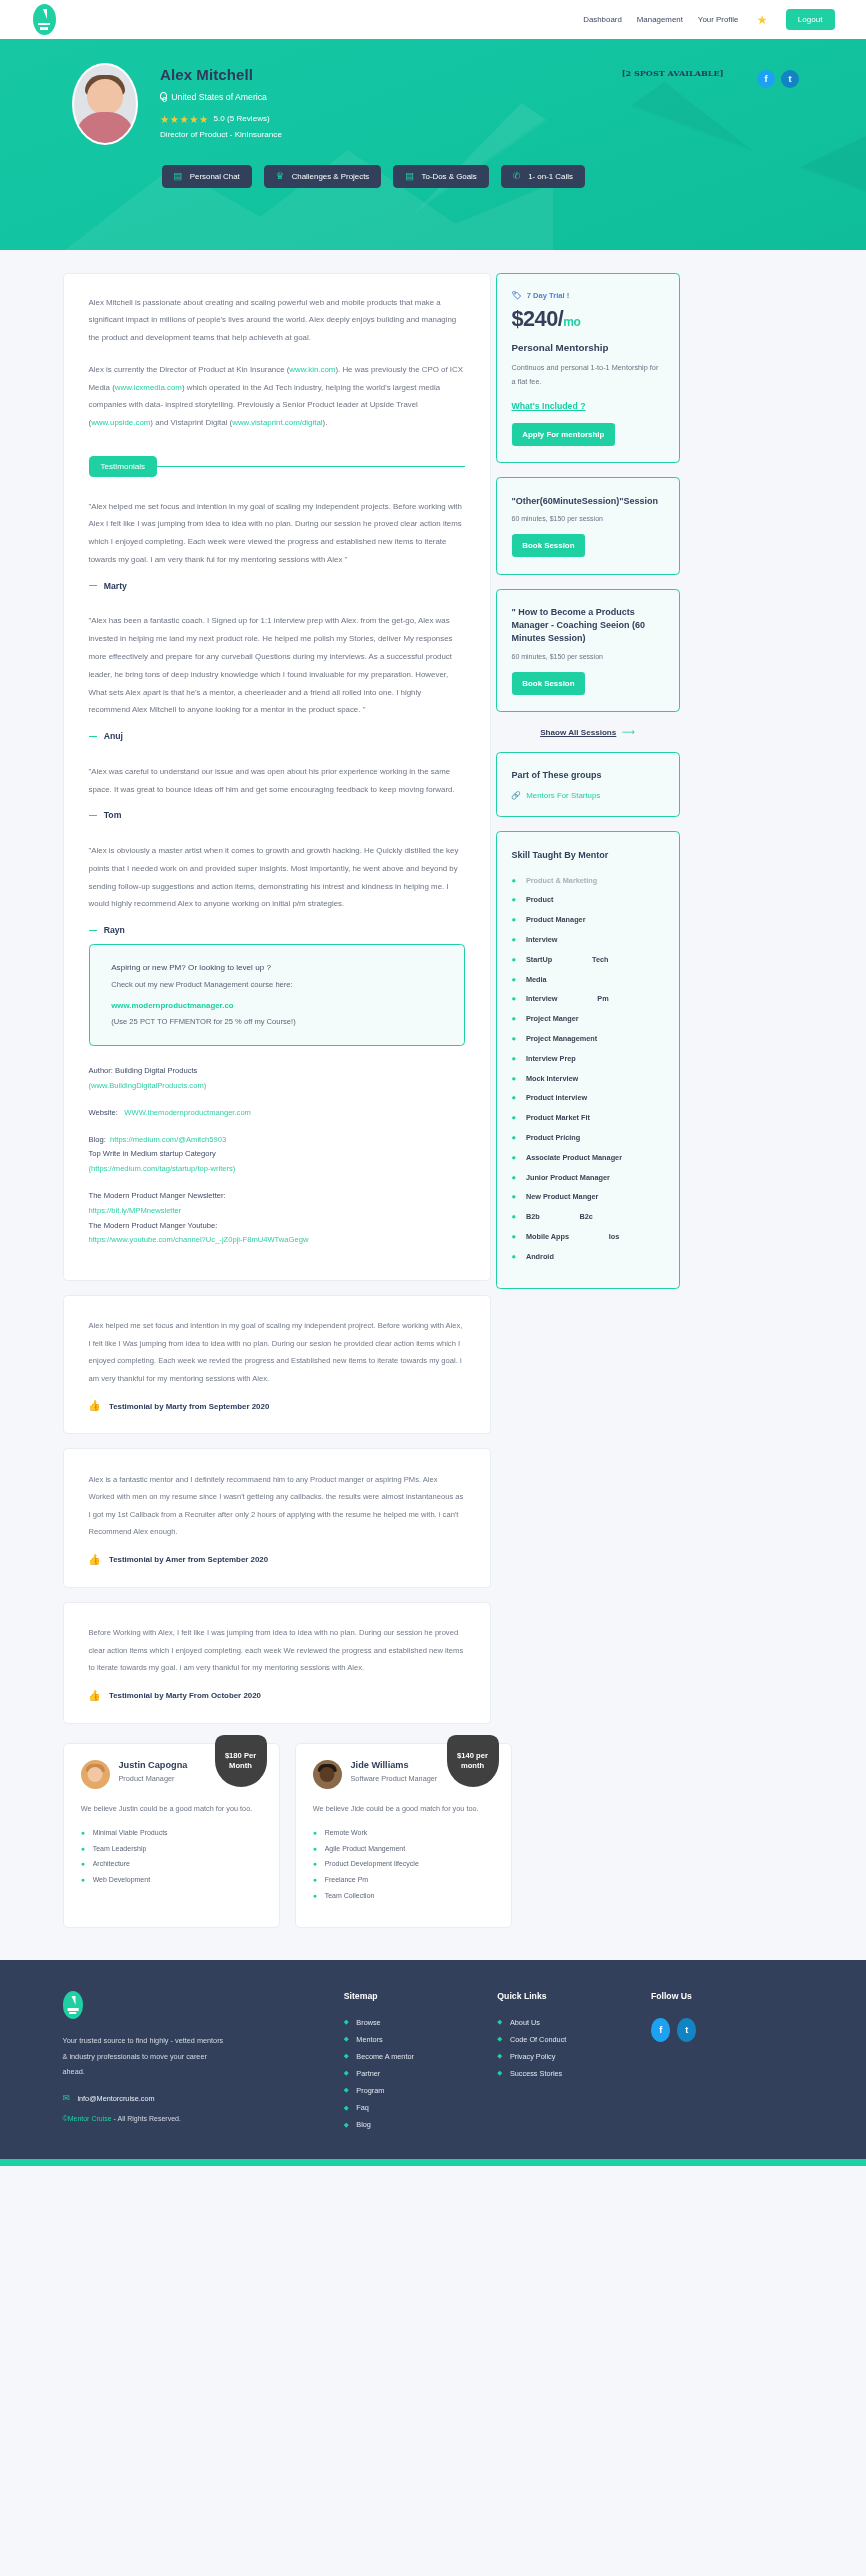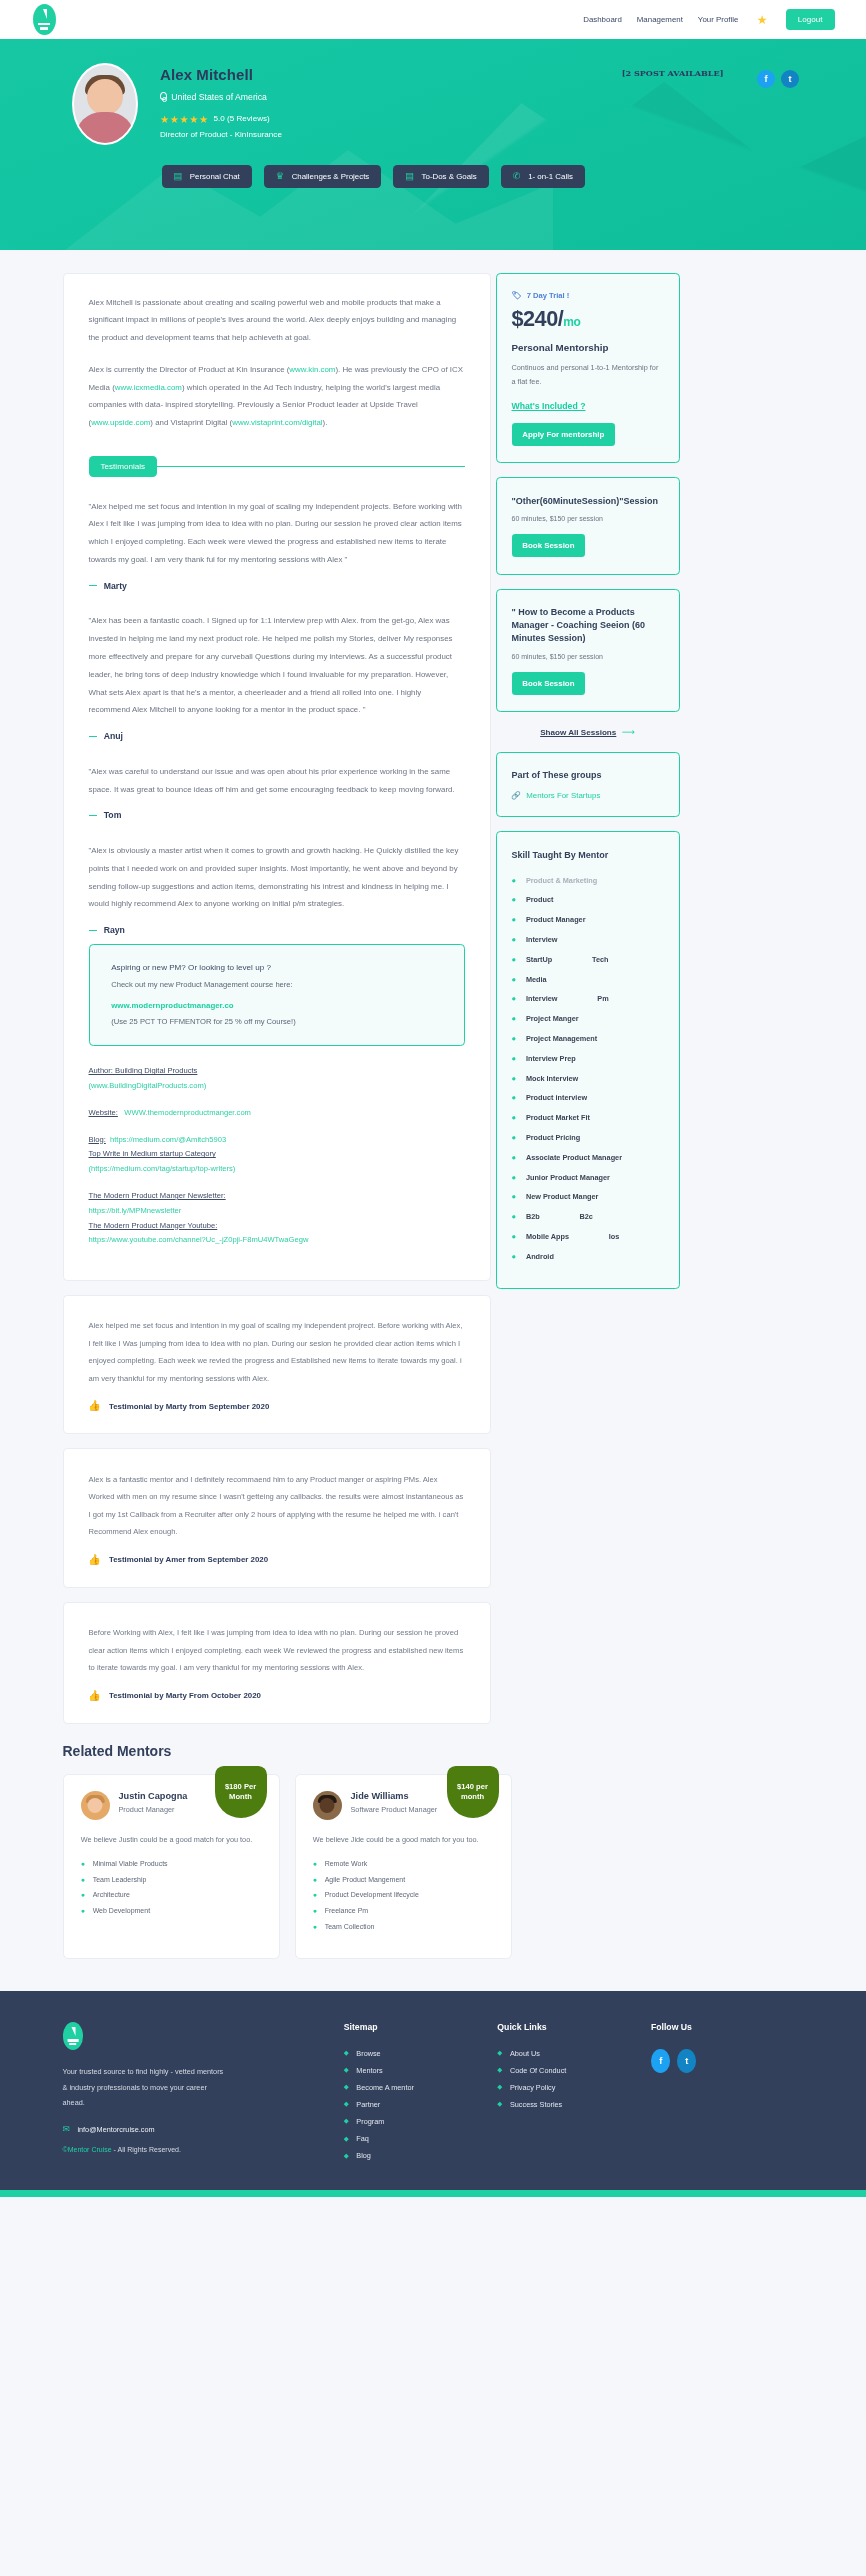--- a/index.html
+++ b/index.html
@@ -137,21 +137,21 @@
     padding: 18.4px 21.7px; margin: 8.7px 0 18.4px;
   }
   .promo h4 { font-size: 8.1px; font-weight: normal; color: #3e4a66; margin-bottom: 7.6px; }
   .promo .sub { font-size: 7.6px; color: #5d6678; margin-bottom: 12px; }
   .promo .url { font-size: 7.9px; color: #1fd0a3; font-weight: bold; display: block; margin-bottom: 7.6px; text-decoration: none; }
   .promo .code { font-size: 7.6px; color: #5d6678; }
 
   .linklist { font-size: 7.6px; line-height: 1.95; color: #46506b; }
   .linklist .blk { margin-bottom: 12px; }
   .linklist a { color: #2ecfa4; text-decoration: none; word-break: break-all; }
-  .linklist .lbl { color: #3e4a66; text-decoration: underline; }
+  .linklist .lbl { color: #3e4a66; }
 
   .tcard { background:#fff; border:0.5px solid #e9ecf3; border-radius:4.3px; padding: 21.7px 25px; margin-bottom: 14px; }
   .tcard p { font-size: 7.6px; line-height: 2.3; color: #707889; }
   .tfoot { margin-top: 14px; display: flex; align-items: center; gap: 7.6px; }
   .thumb { color: #32405b; font-size: 10.3px; line-height: 1; }
   .tfoot span.lab { font-size: 7.9px; font-weight: bold; color: #2c3a5c; }
 
   
   .scard {
     border: 0.5px solid #1fd0a3; background: #f3fcfa; border-radius: 4.3px;
@@ -184,21 +184,21 @@
   .skills li.muted { color: #aab0bd; }
   .skills li .second { margin-left: 30px; }
 
   
   .related { width: 742px; margin: 5.4px auto 0; padding-bottom: 32.5px; }
   .related h2 { font-size: 14px; color: #32405b; margin-bottom: 15px; }
   .mrow { display: flex; gap: 15px; }
   .mcard { width: 217px; background:#fff; border:0.5px solid #e9ecf3; border-radius:5.4px; padding: 16.3px 17.3px 19.5px; position: relative; }
   .badge {
     position: absolute; right: 12px; top: -8.7px; width: 52px; height: 52px;
-    background: #4d7c0f; border-radius: 8.7px 8.7px 50% 50%; color:#fff;
+    background: #404040; border-radius: 8.7px 8.7px 50% 50%; color:#fff;
     display:flex; align-items:center; justify-content:center; text-align:center;
     font-size: 7.6px; font-weight: bold; line-height: 1.35;
   }
   .mhead { display: flex; gap: 8.7px; align-items: flex-start; }
   .mavatar { width: 29px; height: 29px; border-radius: 50%; flex: none; overflow: hidden; position: relative; }
   .mavatar.a { background: #e4a867; }
   .mavatar.b { background: #8a6a48; }
   .mavatar .f { position:absolute; left:50%; top:6.5px; transform:translateX(-50%); width:15px;height:15px;border-radius:50%; }
   .mavatar.a .f { background:#f3c6a4; }
   .mavatar.b .f { background:#5a3c26; }
@@ -536,21 +536,20 @@
               <span class="bul">●</span>
               <span>Android</span>
             </li>
         </ul>
       </div>
 
     </div>
   </div>
 
   <div class="related">
-    <h2>Related Mentors</h2>
     <div class="mrow">
       <div class="mcard">
         <div class="badge">$180 Per Month</div>
         <div class="mhead">
           <div class="mavatar a">
               <span class="h"></span>
               <span class="f"></span>
             </div>
           <div>
             <div class="mname">Justin Capogna</div>

